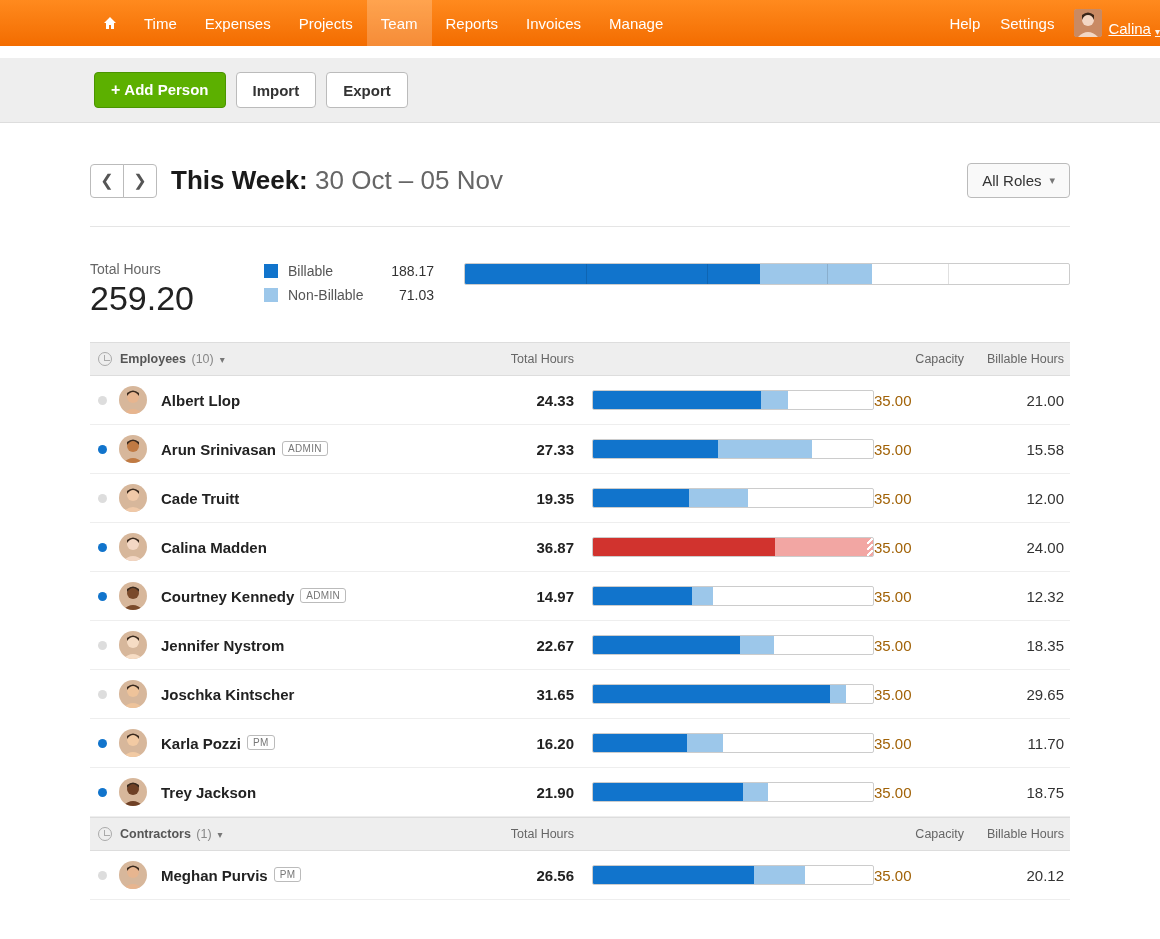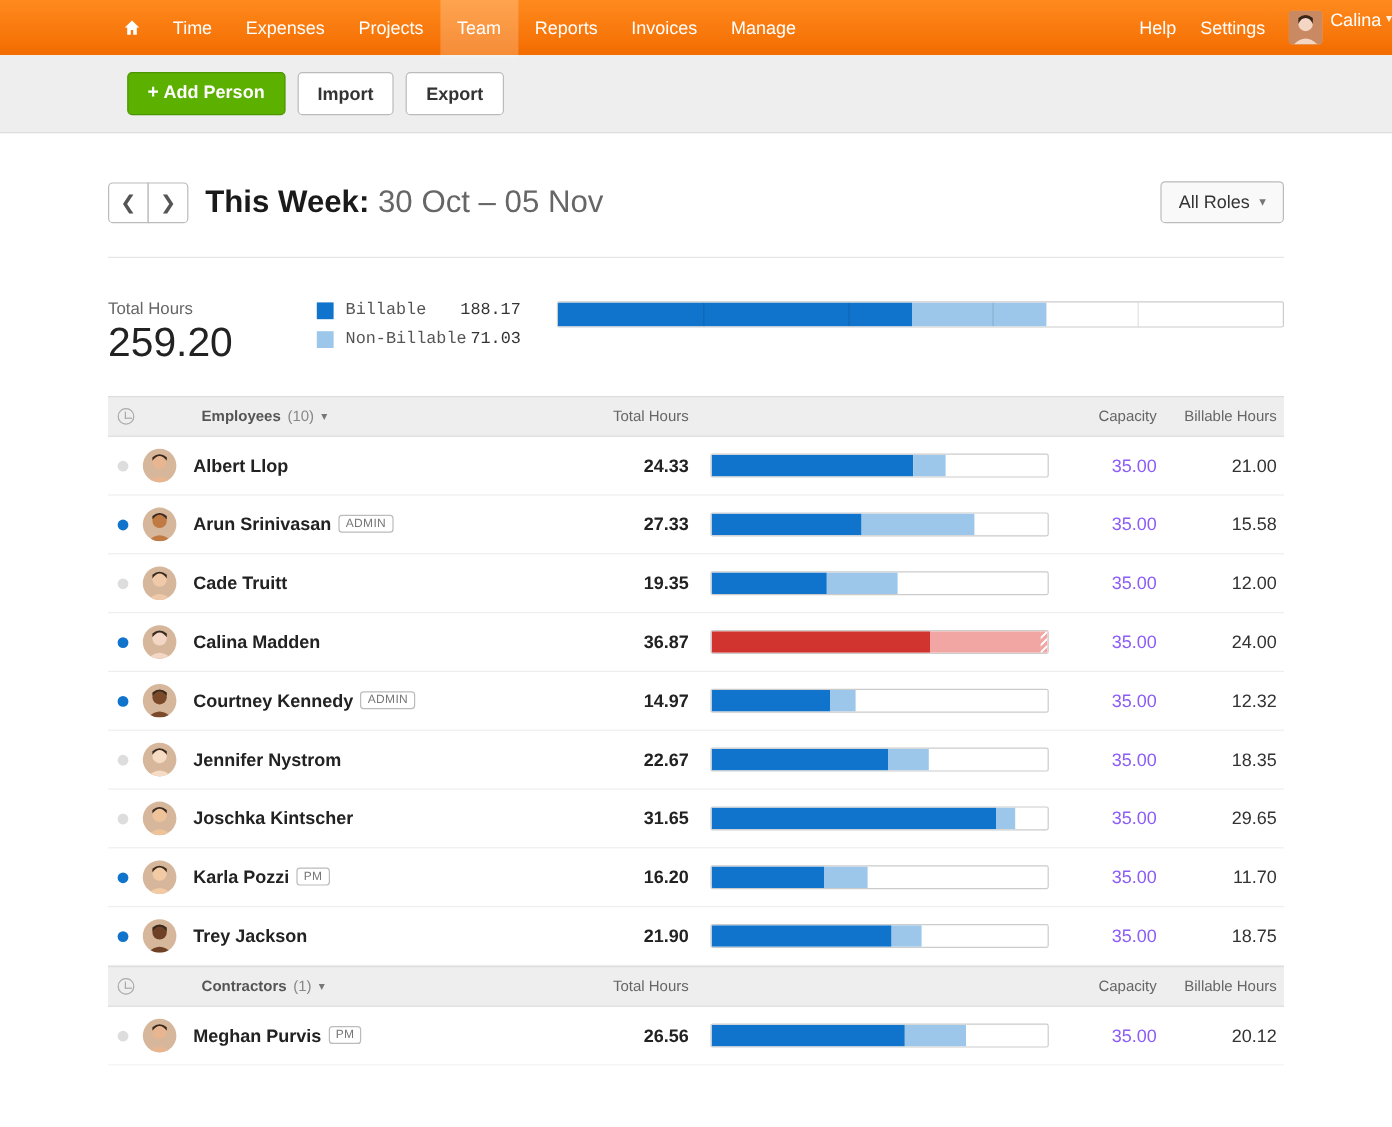--- a/index.html
+++ b/index.html
@@ -7,25 +7,25 @@
   
   
   .topnav { background: #f36c00; background: linear-gradient(#ff8a1e,#f36c00); height: 46px; display: flex; align-items: center; padding: 0 0 0 0; color: #fff; font-size: 15px; }
   .topnav .nav-left { display: flex; align-items: center; margin-left: 90px; }
   .topnav a { color: #fff; text-decoration: none; padding: 0 14px; height: 50px; display: flex; align-items: center; }
   .topnav a.active { background: rgba(255,255,255,0.22); }
   .topnav .home { padding: 0 12px; }
   .topnav .nav-right { margin-left: auto; display: flex; align-items: center; }
   .topnav .nav-right a { padding: 0 10px; }
   .avatar-sm { width: 28px; height: 28px; border-radius: 3px; background:#d9a07b; display:inline-block; margin-right:6px; overflow:hidden; }
-  .user-chip { display:flex; align-items:flex-start; padding-left:10px; }
+  .user-chip { display:flex; align-items:flex-end; padding-left:10px;text-decoration:underline; }
   .caret { margin-left:4px; font-size:10px; opacity:.9; }
 
   
-  .actionbar { background:#eee; border-bottom:1px solid #ddd; padding:14px 16px; }
+  .actionbar { background:#eee; border-bottom:1px solid #ddd; padding:14px 4px;margin-top:12px; }
   .actionbar-inner { margin-left:90px; display:flex; gap:10px; }
   .btn { border:1px solid #bbb; background:#fff; border-radius:4px; padding:8px 16px; font-size:15px; color:#333; cursor:pointer;font-weight:bold; }
   .btn-green { background:#5cb000; border:1px solid #4a9400; color:#fff; font-weight:600; }
   .btn-green .plus { font-weight:700; margin-right:4px; font-size:16px; }
 
   
   .content { width: 980px; margin: 0 auto; padding-top: 40px; }
   .weekhdr { display:flex; align-items:center; border-bottom:1px solid #e5e5e5; padding-bottom:28px; }
   .arrowgrp { display:flex; margin-right:14px; }
   .arrowbtn { width:34px; height:34px; border:1px solid #bbb; background:#fff; display:flex; align-items:center; justify-content:center; font-size:16px; color:#555; cursor:pointer; }
@@ -34,56 +34,56 @@
   .weektitle { font-size:26px; font-weight:400; color:#666; }
   .weektitle strong { color:#1a1a1a; font-weight:700; }
   .roles-dd { margin-left:auto; border:1px solid #bbb; border-radius:4px; padding:8px 14px; font-size:15px; color:#333; background:#f9f9f9; cursor:pointer; display:flex; align-items:center; gap:8px;}
   
   
   .summary { display:flex; align-items:flex-start; padding:34px 0 24px; gap:0; }
   .stat { margin-right:70px; }
   .stat .lbl { font-size:14px; color:#666; margin-bottom:2px; }
   .stat .val { font-size:34px; font-weight:400; color:#222; }
   .legend { display:flex; flex-direction:column; gap:8px; margin-right:30px; margin-top:2px; min-width:170px;}
-  .legend-row { display:flex; align-items:center; font-size:14px; color:#555;font-family:Liberation Mono, monospace; }
+  .legend-row { display:flex; align-items:center; font-size:14px; color:#555; }
   .swatch { width:14px; height:14px; margin-right:10px; }
   .sw-bill { background:#1174cc; }
   .sw-non { background:#9cc7ea; }
   .legend-row .amt { margin-left:auto; color:#333; font-variant-numeric:tabular-nums; }
   .bigbar-wrap { flex:1; margin-top:2px; }
   .bigbar { height:22px; border:1px solid #ccc; border-radius:2px; position:relative; background:#fff; overflow:hidden; }
   .bigbar .seg-bill { position:absolute; left:0; top:0; bottom:0; background:#1174cc; }
   .bigbar .seg-non { position:absolute; top:0; bottom:0; background:#9cc7ea; }
   .bigbar .grid { position:absolute; top:0; bottom:0; width:1px; background:rgba(0,0,0,.12); }
   .ticks { display:flex; justify-content:space-between; font-size:11px; color:#888; margin-top:4px; padding:0 0; position:relative; height:14px;}
   .ticks span { position:absolute; transform:translateX(-50%); }
 
   
   .grouphdr { background:#eee; border-top:1px solid #ddd; border-bottom:1px solid #ddd; display:flex; align-items:center; font-size:12.5px; color:#666; height:34px; padding:0 6px 0 8px; }
   .grouphdr .clockicon { width:14px; height:14px; border:1.6px solid #aaa; border-radius:50%; position:relative; margin-right:8px; }
   .grouphdr .clockicon::after { content:""; position:absolute; width:5px; height:5px; border-left:1.6px solid #aaa; border-bottom:1.6px solid #aaa; top:2px; left:5px; }
-  .grouphdr .gname { font-weight:700; color:#555;margin-left:48px; }
+  .grouphdr .gname { font-weight:700; color:#555; }
   .grouphdr .gcount { color:#888; margin-left:2px; }
   .grouphdr .chev { margin-left:6px; font-size:10px; color:#777; }
   .grouphdr .coltot { margin-left:auto; width:110px; text-align:right; }
   .grouphdr .colbar { width:300px; }
   .grouphdr .colcap { width:90px; text-align:right; }
   .grouphdr .colbill { width:100px; text-align:right; }
 
   .row { display:flex; align-items:center; height:49px; border-bottom:1px solid #eee; padding:0 6px 0 8px; font-size:15px; }
   .dot { width:9px; height:9px; border-radius:50%; margin-right:12px; flex-shrink:0; }
   .dot.online { background:#1174cc; }
   .dot.off { background:#ddd; }
   .pavatar { width:28px; height:28px; border-radius:50%; background:#d7b79b; margin-right:14px; flex-shrink:0; overflow:hidden; display:flex; align-items:flex-end; justify-content:center;}
   .pavatar svg{width:100%;height:100%;}
   .pname { font-weight:700; color:#222; }
   .badge { font-size:10px; border:1px solid #bbb; border-radius:3px; padding:1px 5px; margin-left:6px; color:#777; letter-spacing:.03em; position:relative; top:-1px;}
   .row .coltot { margin-left:auto; width:110px; text-align:right; font-weight:700; color:#222; font-variant-numeric:tabular-nums; }
   .row .colbar { width:300px; padding-left:18px; }
-  .row .colcap { width:90px; text-align:right; color:#8b5cf6; font-variant-numeric:tabular-nums;}
+  .row .colcap { width:90px; color:#a16207; font-variant-numeric:tabular-nums;}
   .row .colbill { width:100px; text-align:right; color:#333; font-variant-numeric:tabular-nums;}
   .minibar { height:20px; border:1px solid #ccc; border-radius:2px; background:#fff; position:relative; overflow:hidden; }
   .minibar .b1 { position:absolute; left:0; top:0; bottom:0; background:#1174cc; }
   .minibar .b2 { position:absolute; top:0; bottom:0; background:#9cc7ea; }
   .minibar.over .b1 { background:#d1332e; }
   .minibar.over .b2 { background:#f2a6a3; }
   .minibar.over::after { content:""; position:absolute; right:0; top:0; bottom:0; width:6px; background:linear-gradient(135deg,transparent 40%, #fff 40%, #fff 60%, transparent 60%); background-size:6px 6px;}
 </style>
 </head>
 <body>

